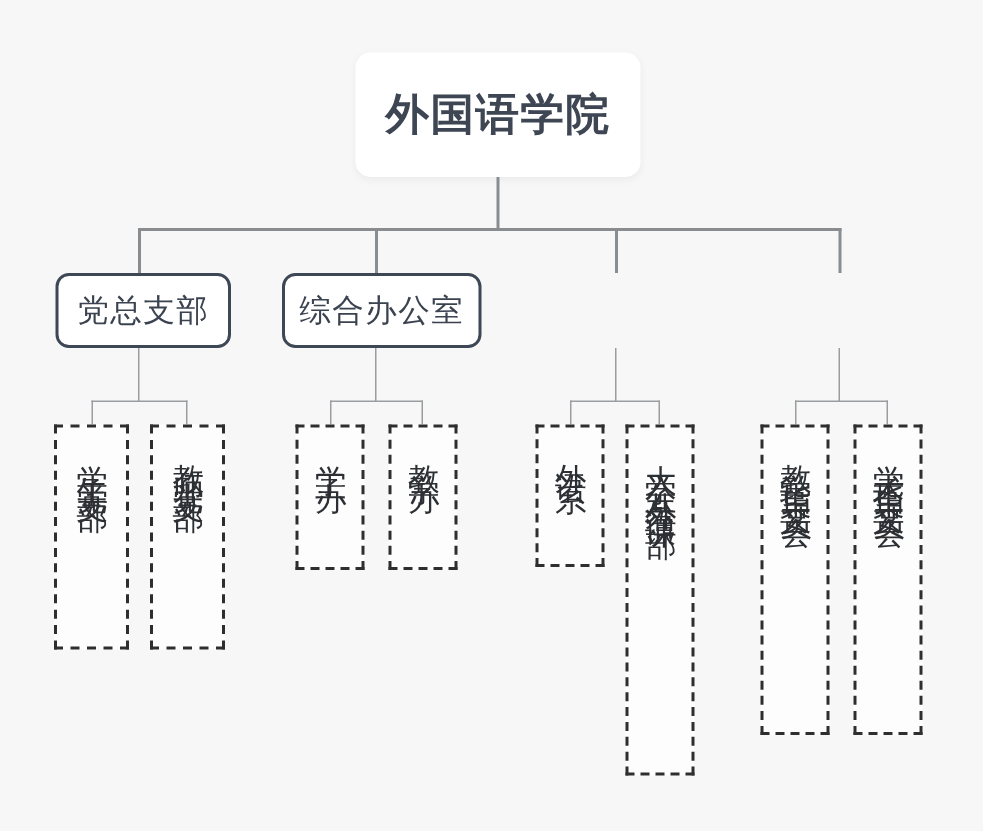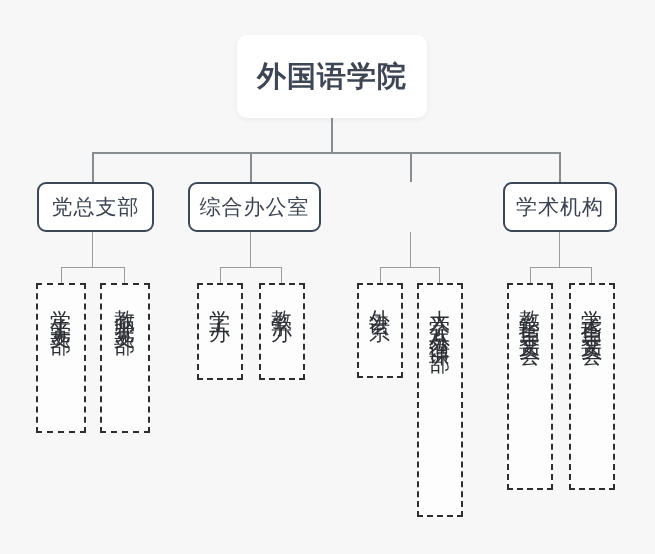--- a/index.html
+++ b/index.html
@@ -77,23 +77,20 @@
   <div class="line" style="left:250px; top:152px; width:2px; height:30px;"></div>
   <div class="line" style="left:410px; top:152px; width:2px; height:30px;"></div>
   <div class="line" style="left:559px; top:152px; width:2px; height:30px;"></div>
 
   <div class="l2-box" style="left:37px; width:117px;">
     <span>党总支部</span>
   </div>
   <div class="l2-box" style="left:188px; width:133px;">
     <span>综合办公室</span>
   </div>
-  <div class="l2-box" style="left:503px; width:114px;">
-    <span>学术机构</span>
-  </div>
 
   <div class="line thin" style="left:92px; top:232px; width:1px; height:36px;"></div>
   <div class="line thin" style="left:61px; top:267px; width:64px; height:1px;"></div>
   <div class="line thin" style="left:61px; top:267px; width:1px; height:16px;"></div>
   <div class="line thin" style="left:124px; top:267px; width:1px; height:16px;"></div>
 
   <div class="line thin" style="left:250px; top:232px; width:1px; height:36px;"></div>
   <div class="line thin" style="left:220px; top:267px; width:62px; height:1px;"></div>
   <div class="line thin" style="left:220px; top:267px; width:1px; height:16px;"></div>
   <div class="line thin" style="left:281px; top:267px; width:1px; height:16px;"></div>

